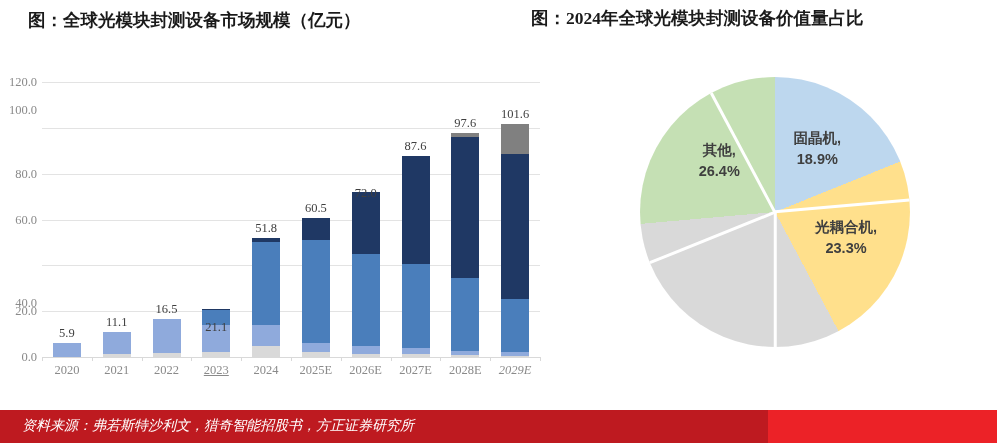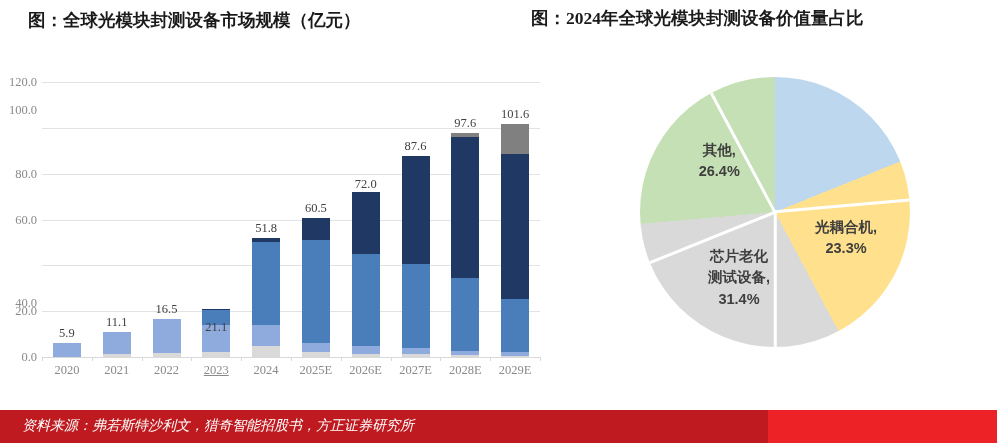--- a/index.html
+++ b/index.html
@@ -196,21 +196,21 @@
         </div>
         <div class="bar-value" style="left: 273.9px; top: 119.354px;">60.5</div>
         <div class="bar-group" style="left: 309.7px; width: 28px; height: 275px;">
           <div class="bar-stack">
             <div class="seg" style="height: 3.4375px; background: rgb(217, 217, 217);"></div>
             <div class="seg" style="height: 8.02083px; background: rgb(143, 170, 220);"></div>
             <div class="seg" style="height: 91.6667px; background: rgb(74, 126, 187);"></div>
             <div class="seg" style="height: 61.875px; background: rgb(31, 56, 100);"></div>
           </div>
         </div>
-        <div class="bar-value" style="left: 323.7px; top: 95px; text-align: center;">72.0</div>
+        <div class="bar-value" style="left: 323.7px; top: 104px; text-align: center;">72.0</div>
         <div class="bar-group" style="left: 359.5px; width: 28px; height: 275px;">
           <div class="bar-stack">
             <div class="seg" style="height: 2.75px; background: rgb(217, 217, 217);"></div>
             <div class="seg" style="height: 5.95833px; background: rgb(143, 170, 220);"></div>
             <div class="seg" style="height: 84.7917px; background: rgb(74, 126, 187);"></div>
             <div class="seg" style="height: 107.25px; background: rgb(31, 56, 100);"></div>
           </div>
         </div>
         <div class="bar-value" style="left: 373.5px; top: 57.25px;">87.6</div>
         <div class="bar-group" style="left: 409.3px; width: 28px; height: 275px;">
@@ -238,50 +238,49 @@
     <div id="xlabels">
         <div class="xlabel" style="left: 24.9px;">2020</div>
         <div class="xlabel" style="left: 74.7px;">2021</div>
         <div class="xlabel" style="left: 124.5px;">2022</div>
         <div class="xlabel" style="left: 174.3px; text-decoration: underline;">2023</div>
         <div class="xlabel" style="left: 224.1px;">2024</div>
         <div class="xlabel" style="left: 273.9px;">2025E</div>
         <div class="xlabel" style="left: 323.7px;">2026E</div>
         <div class="xlabel" style="left: 373.5px;">2027E</div>
         <div class="xlabel" style="left: 423.3px;">2028E</div>
-        <div class="xlabel" style="left: 473.1px;">2029E</div>
+        <div class="xlabel" style="left: 473.1px; font-style: italic;">2029E</div>
       </div>
   <div class="tick" style="left: 42px;"></div>
       <div class="tick" style="left: 91.8px;"></div>
       <div class="tick" style="left: 141.6px;"></div>
       <div class="tick" style="left: 191.4px;"></div>
       <div class="tick" style="left: 241.2px;"></div>
       <div class="tick" style="left: 291px;"></div>
       <div class="tick" style="left: 340.8px;"></div>
       <div class="tick" style="left: 390.6px;"></div>
       <div class="tick" style="left: 440.4px;"></div>
       <div class="tick" style="left: 490.2px;"></div>
       <div class="tick" style="left: 540px;"></div>
     </div>
 
   <div id="pie-panel">
     <div id="pie-wrap">
       <div id="pie" style="background: conic-gradient(rgb(189, 215, 238) 0%, rgb(189, 215, 238) 18.9%, rgb(255, 224, 140) 18.9%, rgb(255, 224, 140) 42.2%, rgb(217, 217, 217) 42.2%, rgb(217, 217, 217) 73.6%, rgb(197, 224, 180) 73.6%, rgb(197, 224, 180) 100%);"></div>
     <div class="pie-sep" style="transform: translate(-50%, 0px) rotate(0deg);"></div>
+        <div class="pie-label" style="left: 177.297px; top: 72.3395px;">
+          <div>固晶机,</div>
+          <div>18.9%</div>
+        </div>
         <div class="pie-sep" style="transform: translate(-50%, 0px) rotate(68.04deg);"></div>
         <div class="pie-label" style="left: 206.05px; top: 160.832px;">
           <div>光耦合机,</div>
           <div>23.3%</div>
         </div>
         <div class="pie-sep" style="transform: translate(-50%, 0px) rotate(151.92deg);"></div>
-        <div class="pie-label" style="left: 98.9964px; top: 201.476px;">
-          <div>芯片老化</div>
-          <div>测试设备,</div>
-          <div>31.4%</div>
-        </div>
         <div class="pie-sep" style="transform: translate(-50%, 0px) rotate(264.96deg);"></div>
         <div class="pie-label" style="left: 79.244px; top: 83.9448px;">
           <div>其他,</div>
           <div>26.4%</div>
         </div>
       </div>
   </div>
 
   <div id="footer">
     <div id="footer-dark" style="background: rgb(190, 26, 32);"></div>

